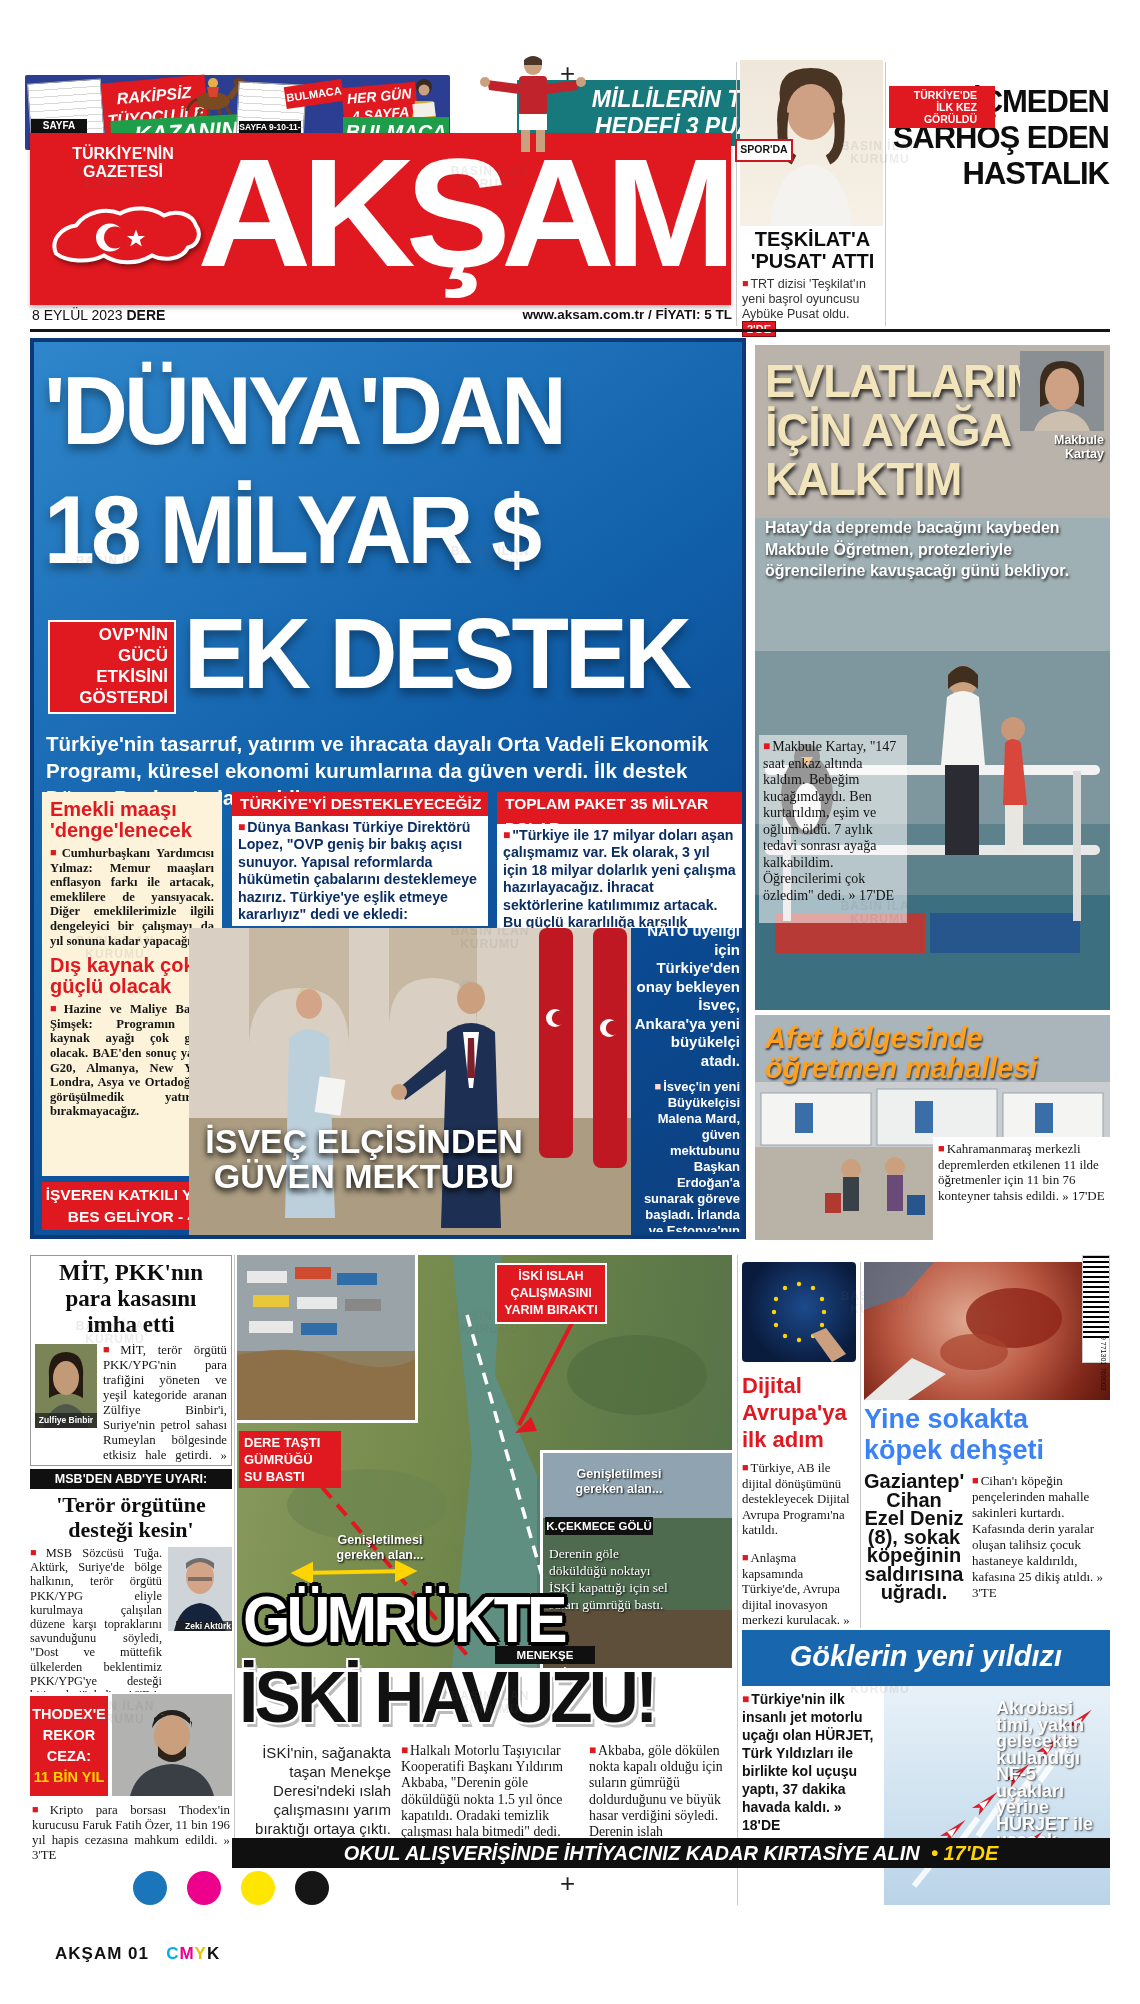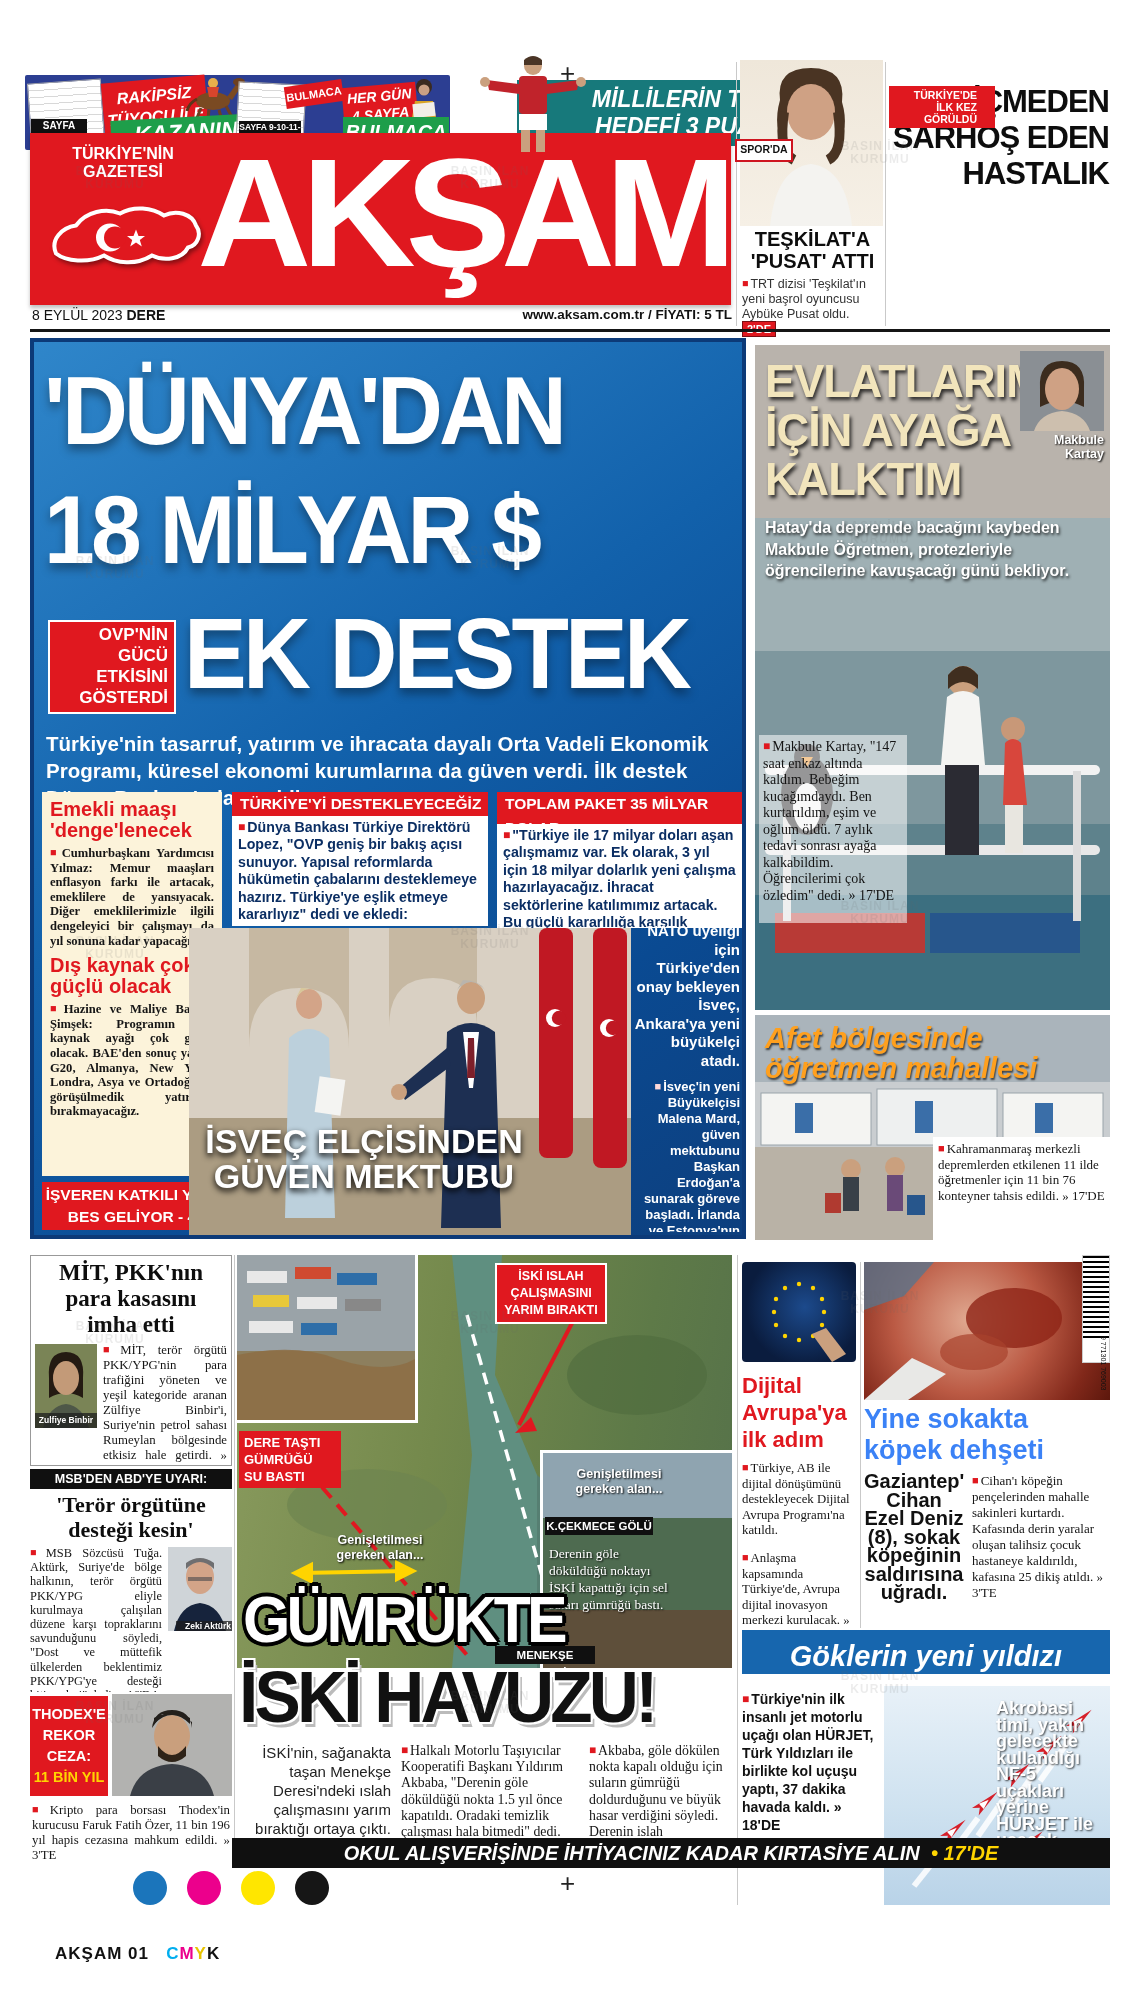--- a/index.html
+++ b/index.html
@@ -510,21 +510,21 @@
     <div style="transform:rotate(90deg);transform-origin:14px 10px;font-size:7px;white-space:nowrap">9 771301 769003</div>
   </div>
   <div class="abs capline" style="left:864px;top:1404px;width:246px;font-weight:900;font-size:27px;line-height:31px;color:#3b82f6">
     <span>Yine sokakta</span><br><span>köpek dehşeti</span>
   </div>
   <div class="abs" style="left:864px;top:1472px;width:100px;height:150px;overflow:hidden;text-align:center;font-weight:800;font-size:20px;line-height:18.5px;color:#111">Gaziantep'te Cihan Ezel Deniz (8), sokak köpeğinin saldırısına uğradı.</div>
   <div class="serif abs" style="left:972px;top:1472px;width:138px;height:152px;overflow:hidden;font-size:13px;line-height:16px;color:#151515">
     <span class="sq">■</span><span>Cihan'ı köpeğin pençelerinden mahalle sakinleri kurtardı. Kafasında derin yaralar oluşan talihsiz çocuk hastaneye kaldırıldı, kafasına 25 dikiş atıldı. » 3'TE</span>
   </div>
 
-  <div class="abs" style="left:742px;top:1630px;width:368px;height:44px;background:#1766ae;color:#fff;font-weight:900;font-style:italic;font-size:29px;text-align:center;line-height:52px">Göklerin yeni yıldızı</div>
+  <div class="abs" style="left:742px;top:1630px;width:368px;height:56px;background:#1766ae;color:#fff;font-weight:900;font-style:italic;font-size:29px;text-align:center;line-height:52px">Göklerin yeni yıldızı</div>
   <div class="abs" style="left:742px;top:1690px;width:136px;height:176px;overflow:hidden;font-weight:800;font-size:14px;line-height:18px;color:#111">
     <span class="sq">■</span><span>Türkiye'nin ilk insanlı jet motorlu uçağı olan HÜRJET, Türk Yıldızları ile birlikte kol uçuşu yaptı, 37 dakika havada kaldı. » 18'DE</span>
   </div>
   <div class="abs photo" style="left:884px;top:1686px;width:226px;height:219px;background:linear-gradient(180deg,#e8f1f8,#cfe2f0 55%,#b9d3e8)">
     <svg width="226" height="219" viewBox="0 0 226 219">
       <g stroke="#ffffff" stroke-opacity=".85" stroke-width="6">
           <line x1="30" y1="200" x2="62" y2="160"></line>
           <line x1="62" y1="175" x2="94" y2="132"></line>
           <line x1="94" y1="150" x2="126" y2="104"></line>
           <line x1="126" y1="122" x2="158" y2="76"></line>

